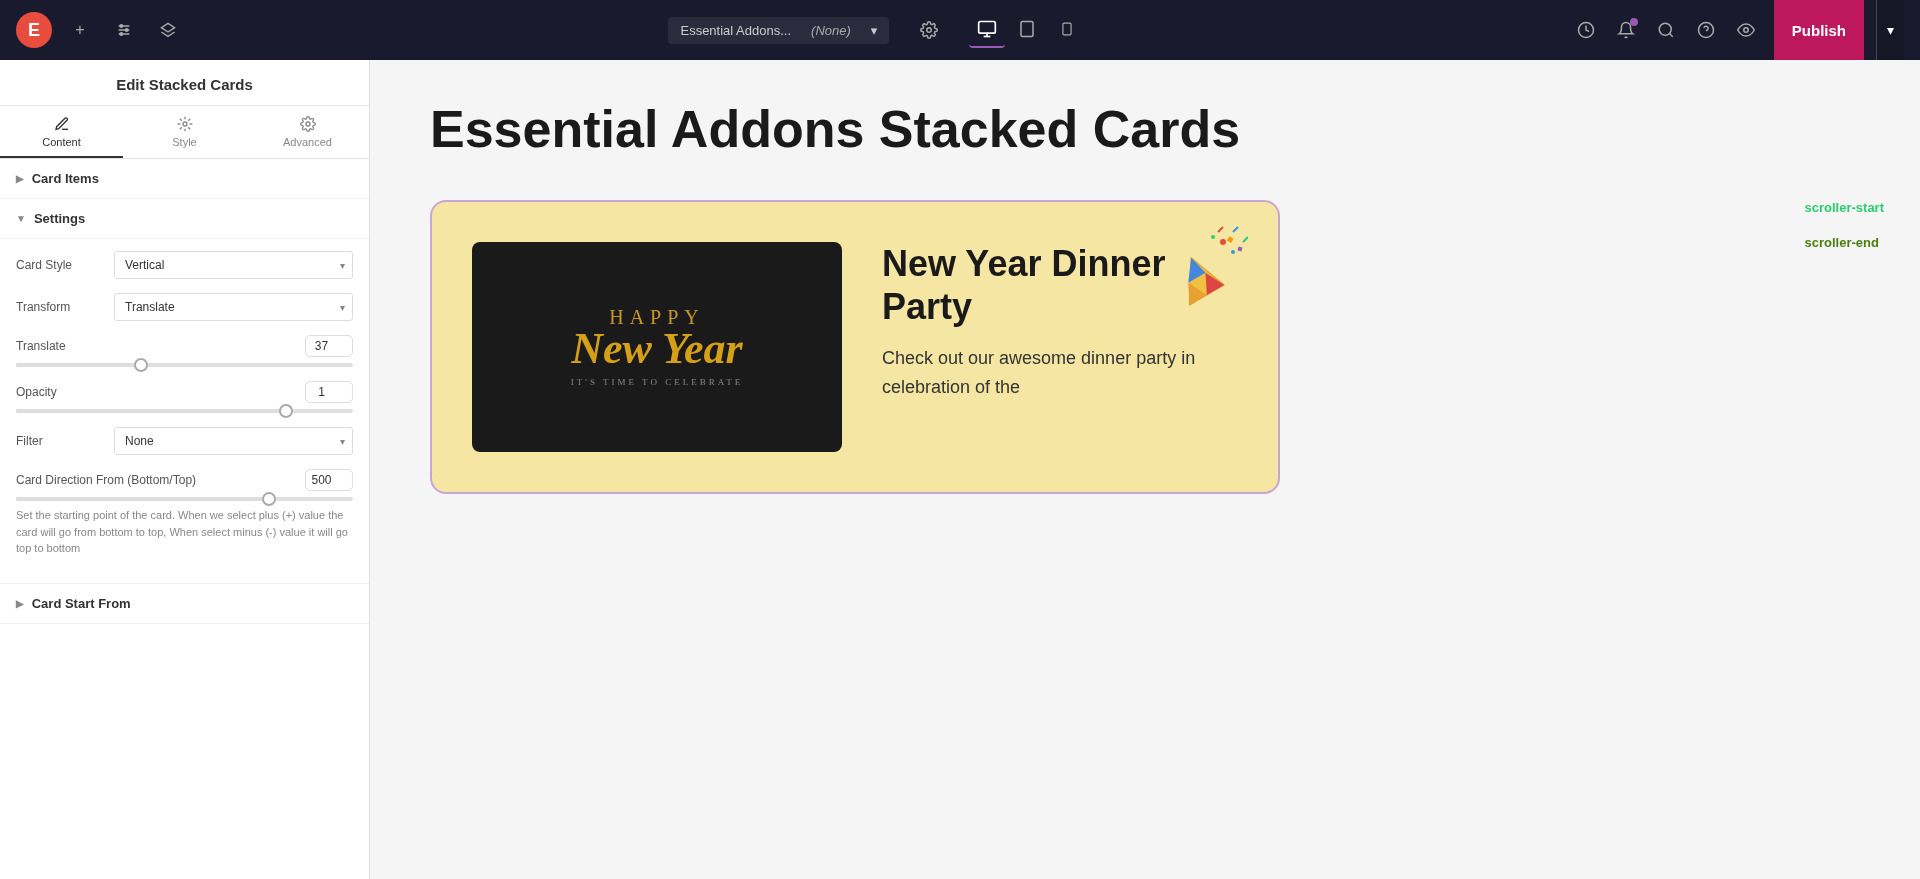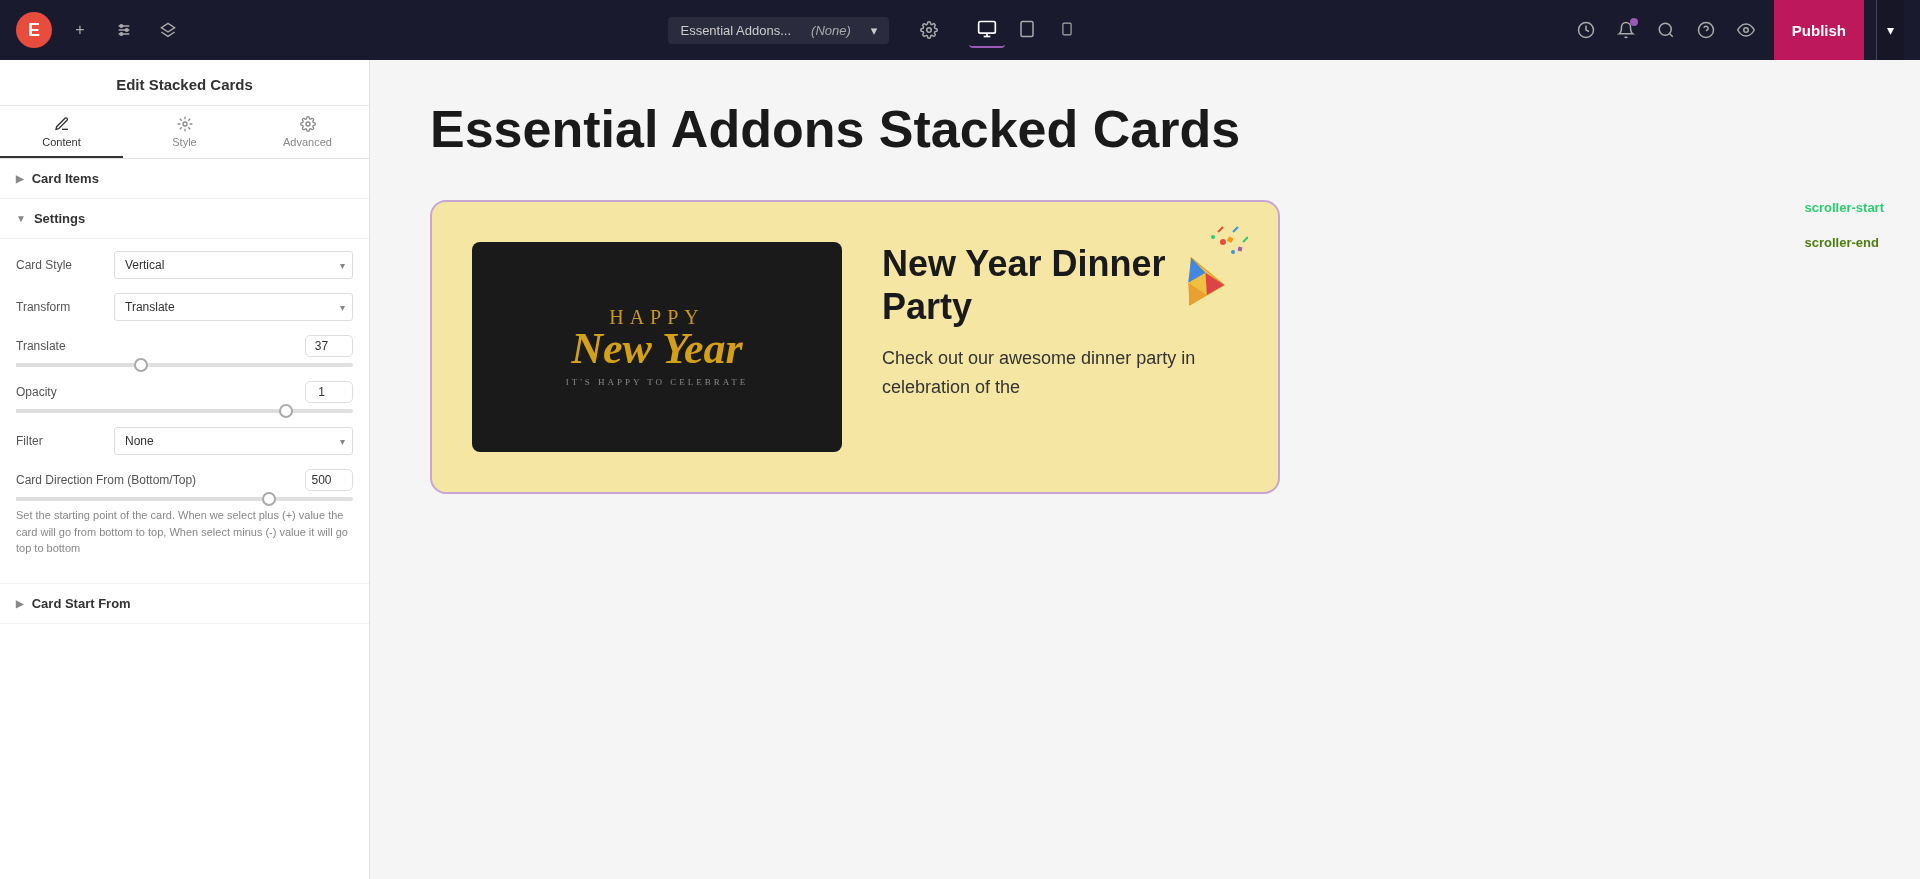--- a/index.html
+++ b/index.html
@@ -589,21 +589,21 @@
           <line x1="75" y1="20" x2="80" y2="15" stroke="#2ecc71" stroke-width="2"></line>
         </svg>
       </div>
 
       <div class="card-image">
         <div class="card-image-text-happy">
           <div class="happy">HAPPY</div>
           <div class="newyear">
             <span style="font-style:italic; font-family: Georgia, serif; font-size:44px; color:#d4a017;">New Year</span>
           </div>
-          <div class="celebrate">IT'S HAPPY TO CELEBRATE</div>
+          <div class="celebrate">IT'S TIME TO CELEBRATE</div>
         </div>
       </div>
 
       <div class="card-right">
         <h2 class="card-event-title">New Year Dinner Party</h2>
         <p class="card-desc">Check out our awesome dinner party in celebration of the</p>
       </div>
     </div>
 
     <div class="scroller-labels">

